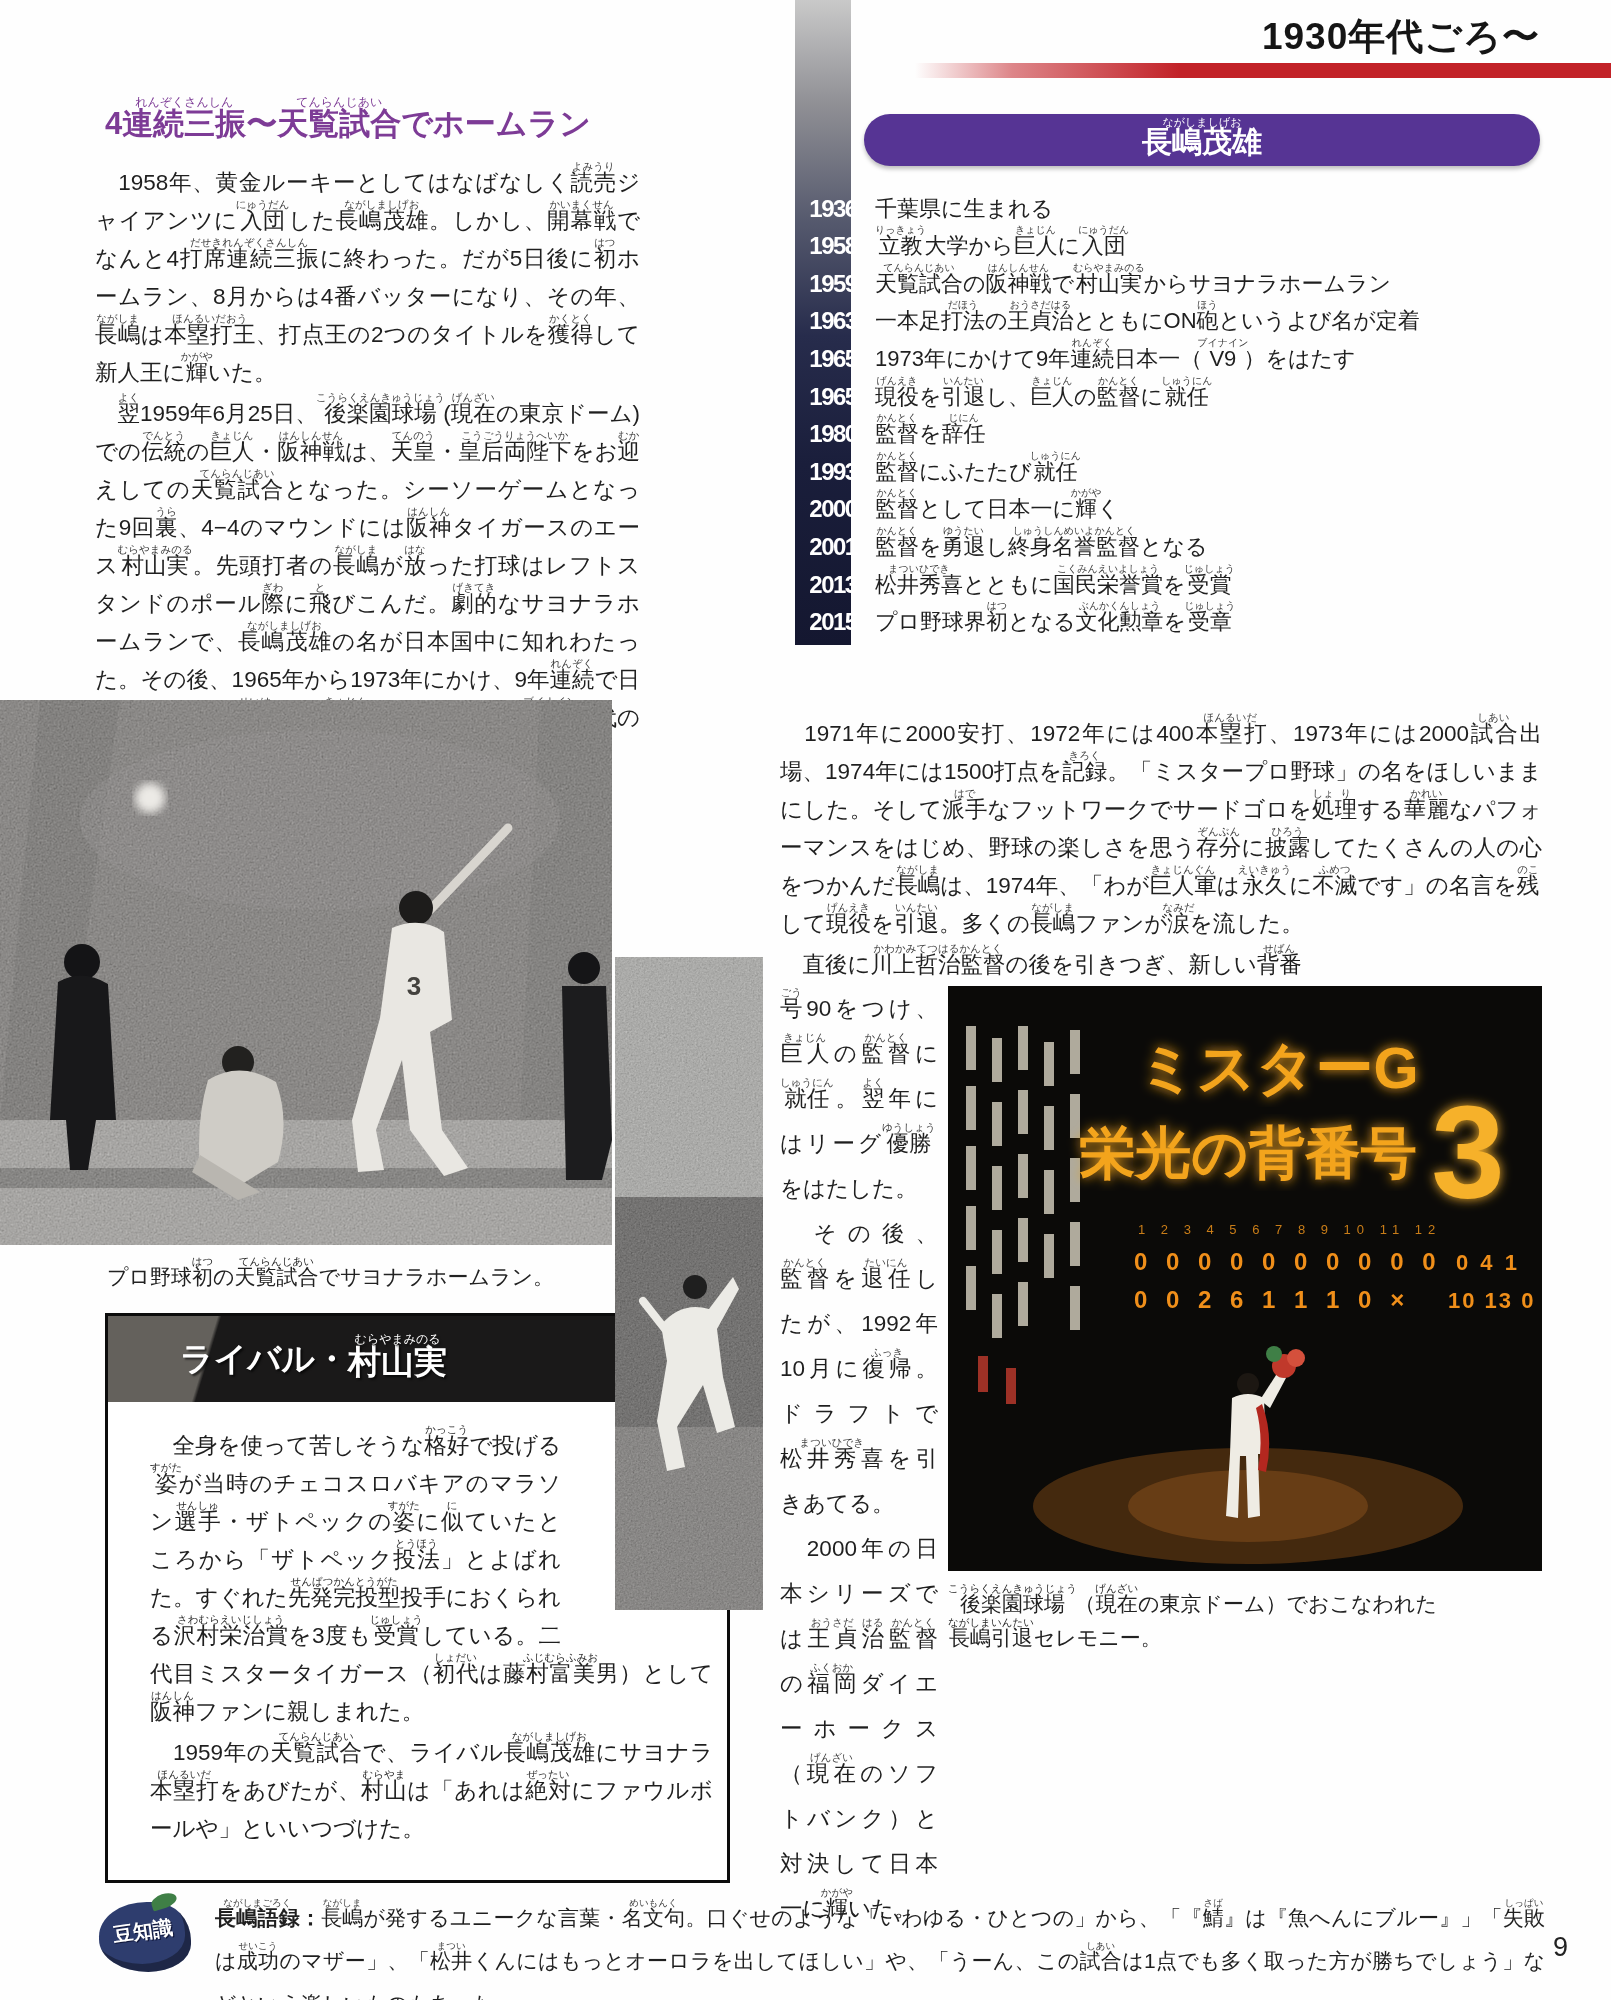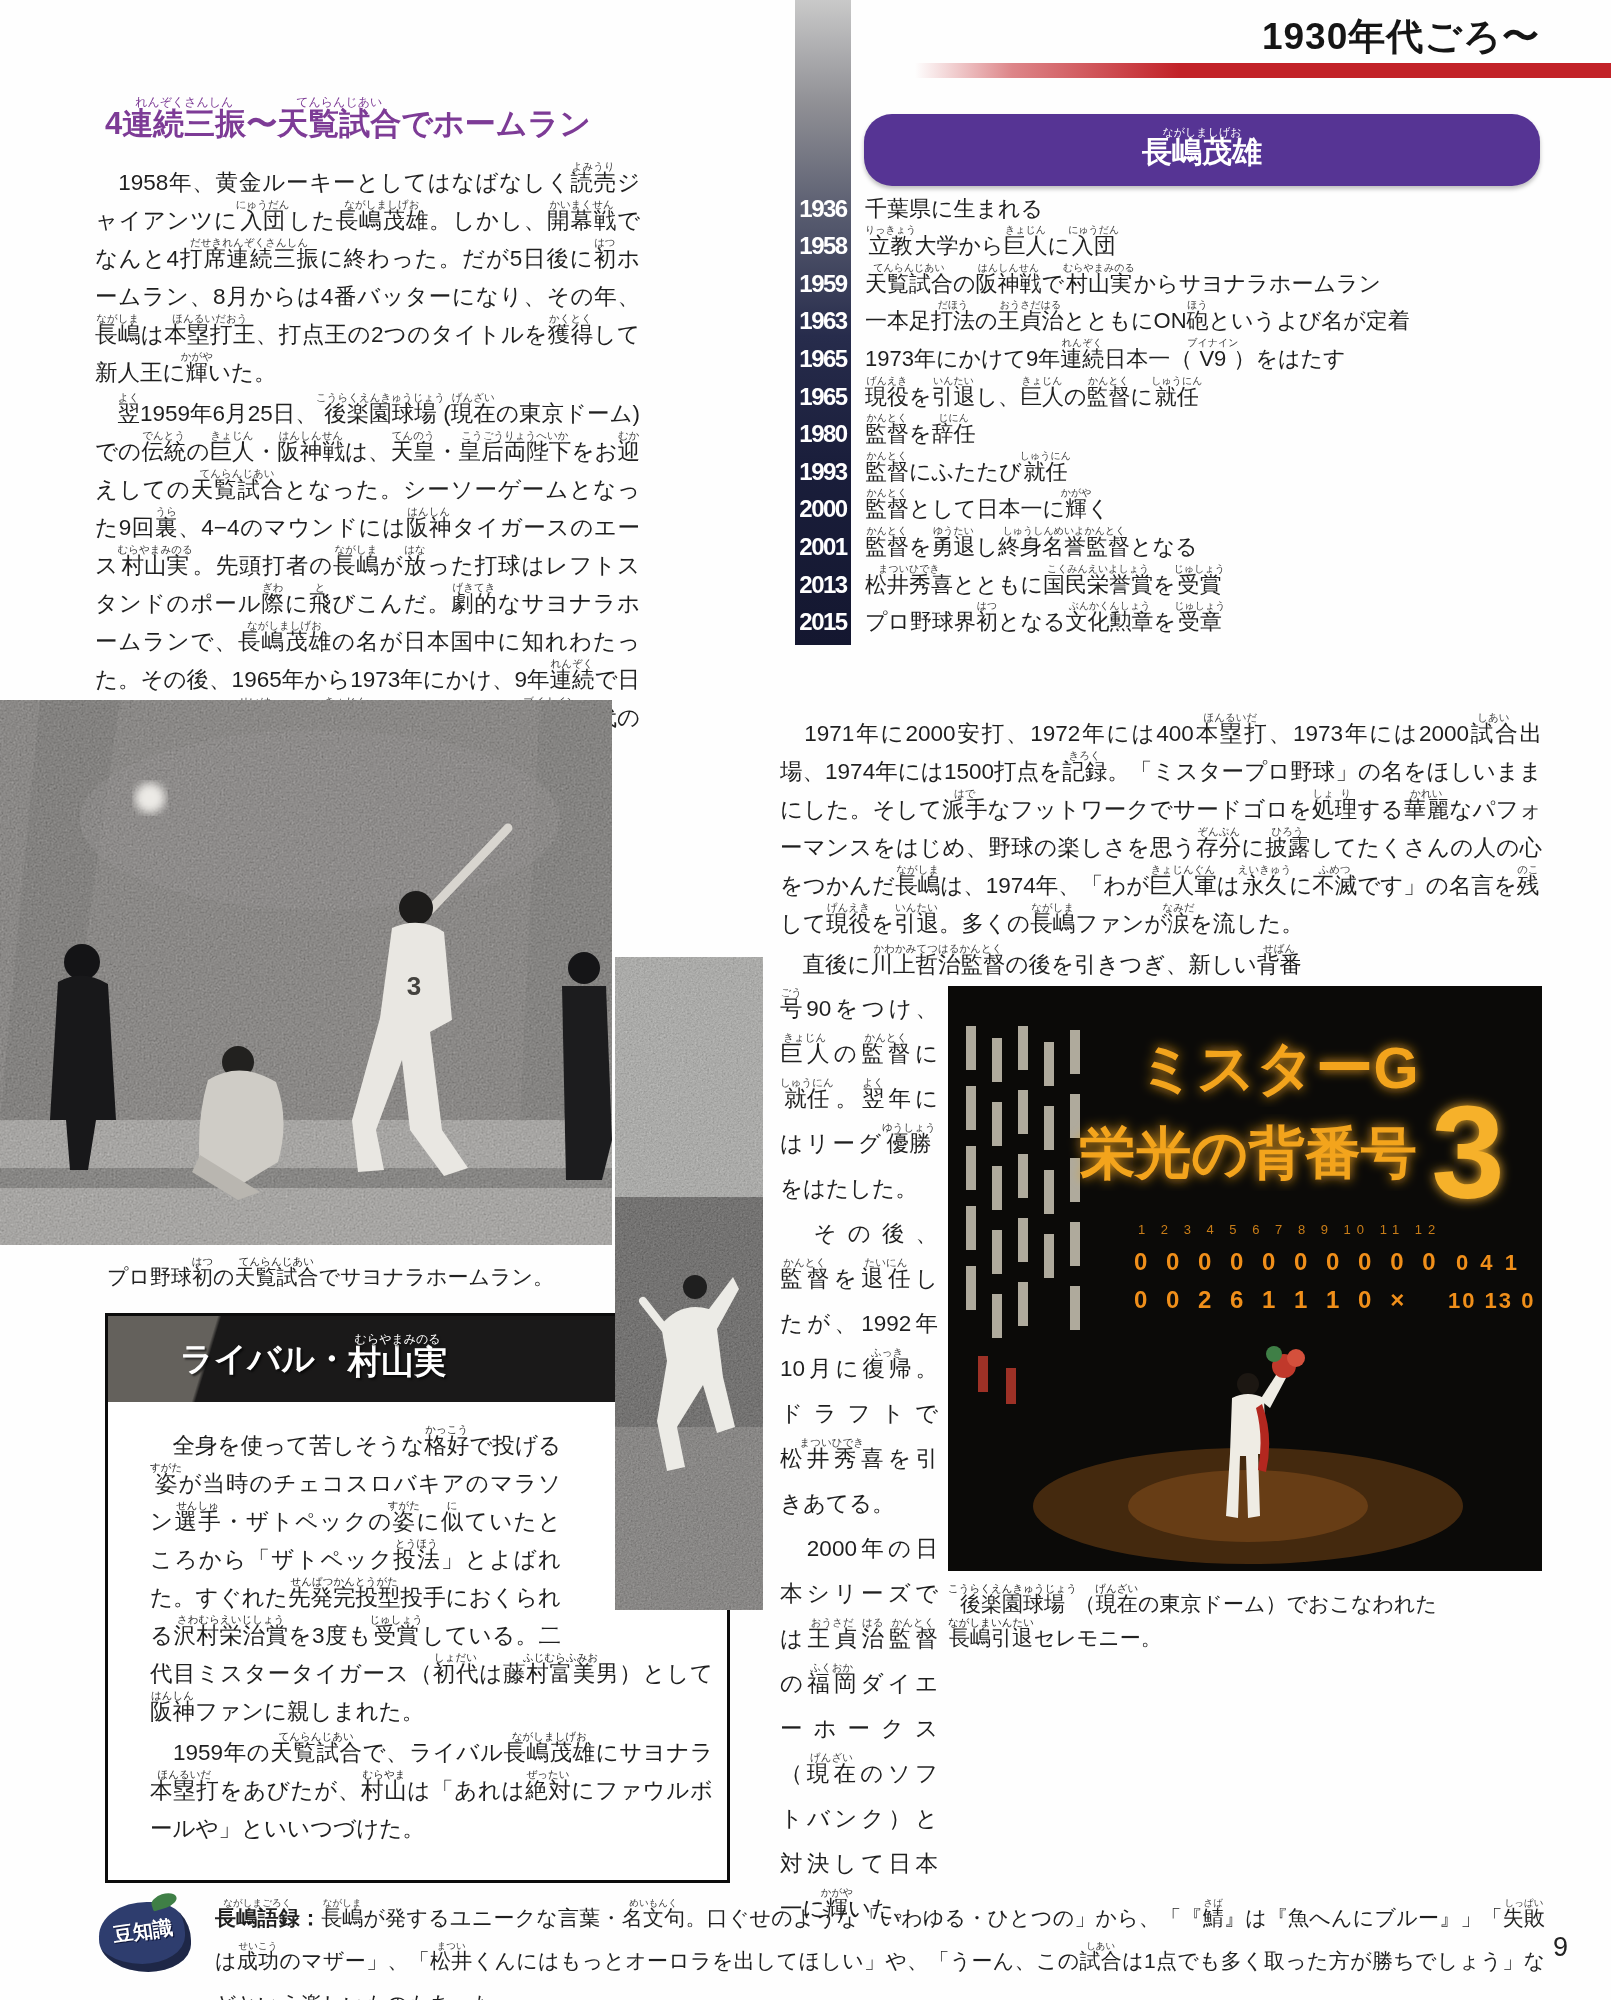--- a/index.html
+++ b/index.html
@@ -30,27 +30,27 @@
   .rival-head{height:86px; background:linear-gradient(107deg, #64615c 0%, #64615c 17%, #1a1919 17.6%, #1a1919 100%);
     color:#fff; display:flex; align-items:center; padding-left:72px; font-size:33px; font-weight:900;
     text-shadow:2px 2px 2px rgba(0,0,0,.6);}
   .rival-head rt{font-size:12px; color:#fff;}
   .rival-body{padding:22px 14px 0 42px; font-size:22.5px; line-height:38px; text-align:justify;}
   .rival-body p{margin:0;}
   .photo-spacer{float:right; width:152px; height:218px;}
   
   .years-bar{position:absolute; left:795px; top:0; width:56px; height:645px;
     background:linear-gradient(180deg,#c9c9c9 0%, #909095 16%, #565a6e 34%, #272c4c 52%, #1a1e3b 72%, #141730 100%);}
-  .tl-title{position:absolute; left:864px; top:114px; width:676px; height:72px; background:#563494; border-radius:28px;
+  .tl-title{position:absolute; left:864px; top:114px; width:676px; height:52px; background:#563494; border-radius:28px;
     color:#fff; font-size:30px; font-weight:900; display:flex; align-items:center; justify-content:center;
     box-shadow:0 3px 4px rgba(0,0,0,.25);}
   .tl-title rt{font-size:11px; color:#fff;}
   .tl-rows{position:absolute; left:795px; top:186px; width:760px;}
   .tl-row{display:flex; height:37.6px; align-items:flex-end;}
-  .tl-year{width:56px; text-align:center; color:#fff; font-weight:bold; font-size:24px; letter-spacing:-1.5px; line-height:30px; flex:none;}
+  .tl-year{width:56px; text-align:center; color:#fff; font-weight:bold; font-size:24px; letter-spacing:-1.5px; line-height:30px; flex:none;margin-left:10px;}
   .tl-desc{margin-left:14px; font-size:22px; white-space:nowrap; line-height:30px;}
   .tl-desc rt{font-size:10px; color:#3a3a3a;}
   
   .right-col{position:absolute; left:780px; top:712px; width:762px;}
   .right-col .h-purple{margin:0 0 14px 0; font-size:34px;}
   .row-flex{display:flex; margin-top:2px;}
   .narrow{width:158px; flex:none; font-size:22.5px; line-height:45px; text-align:justify;}
   .narrow p{margin:0;}
   .narrow rt{color:#3a3a3a;}
   .photo-col{margin-left:10px; width:594px;}

